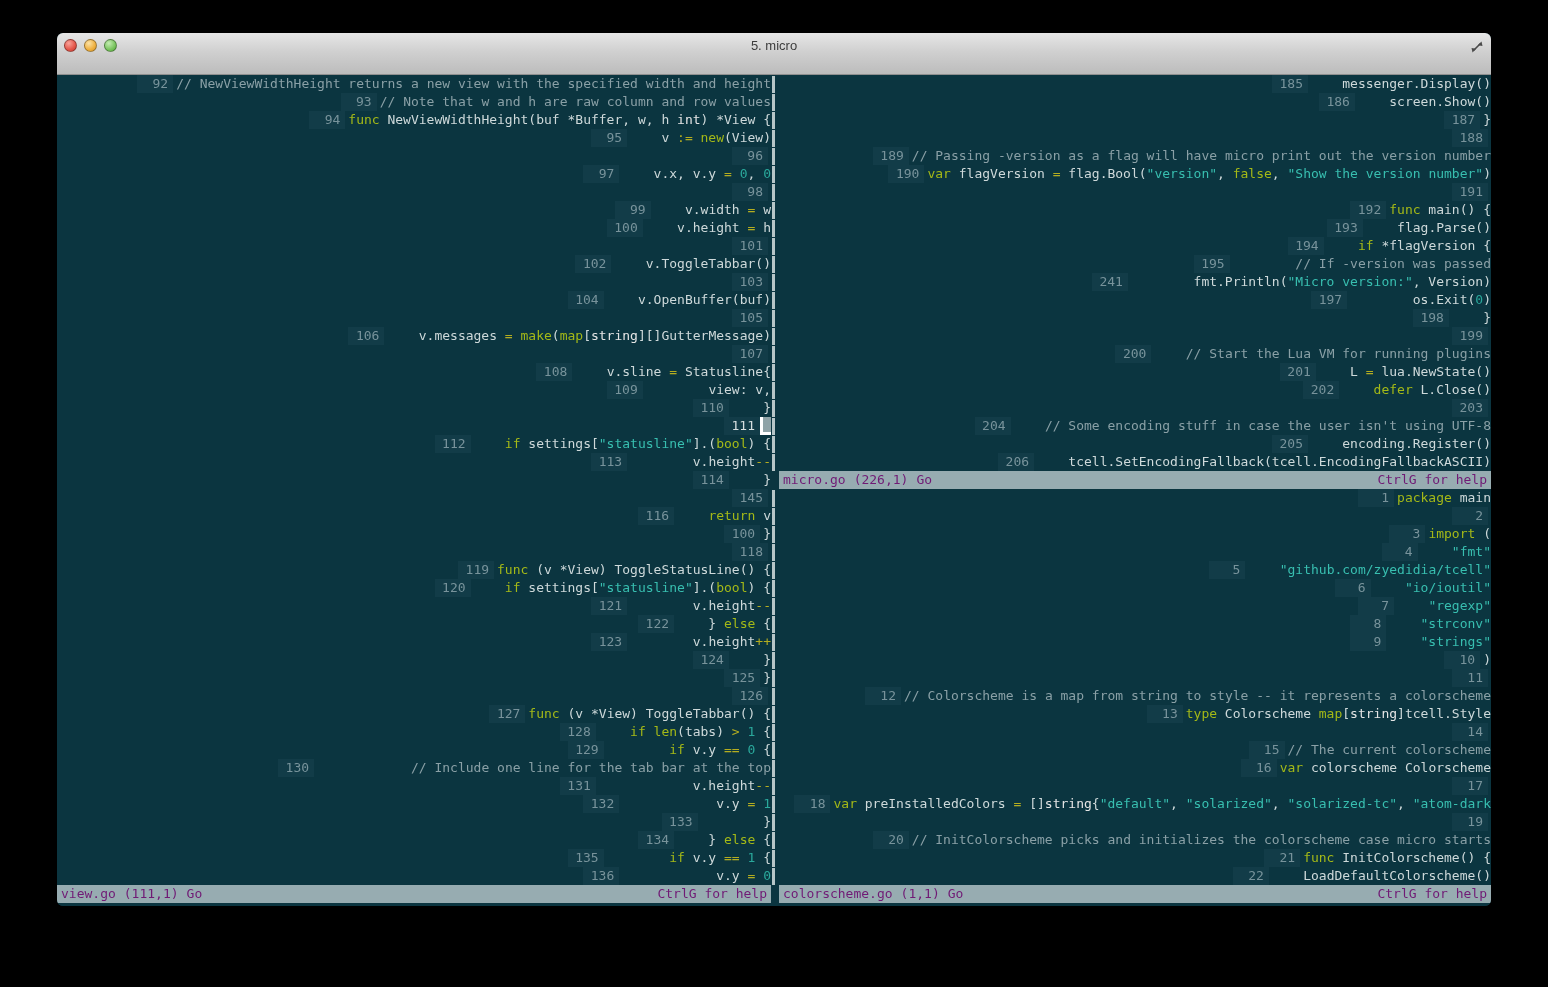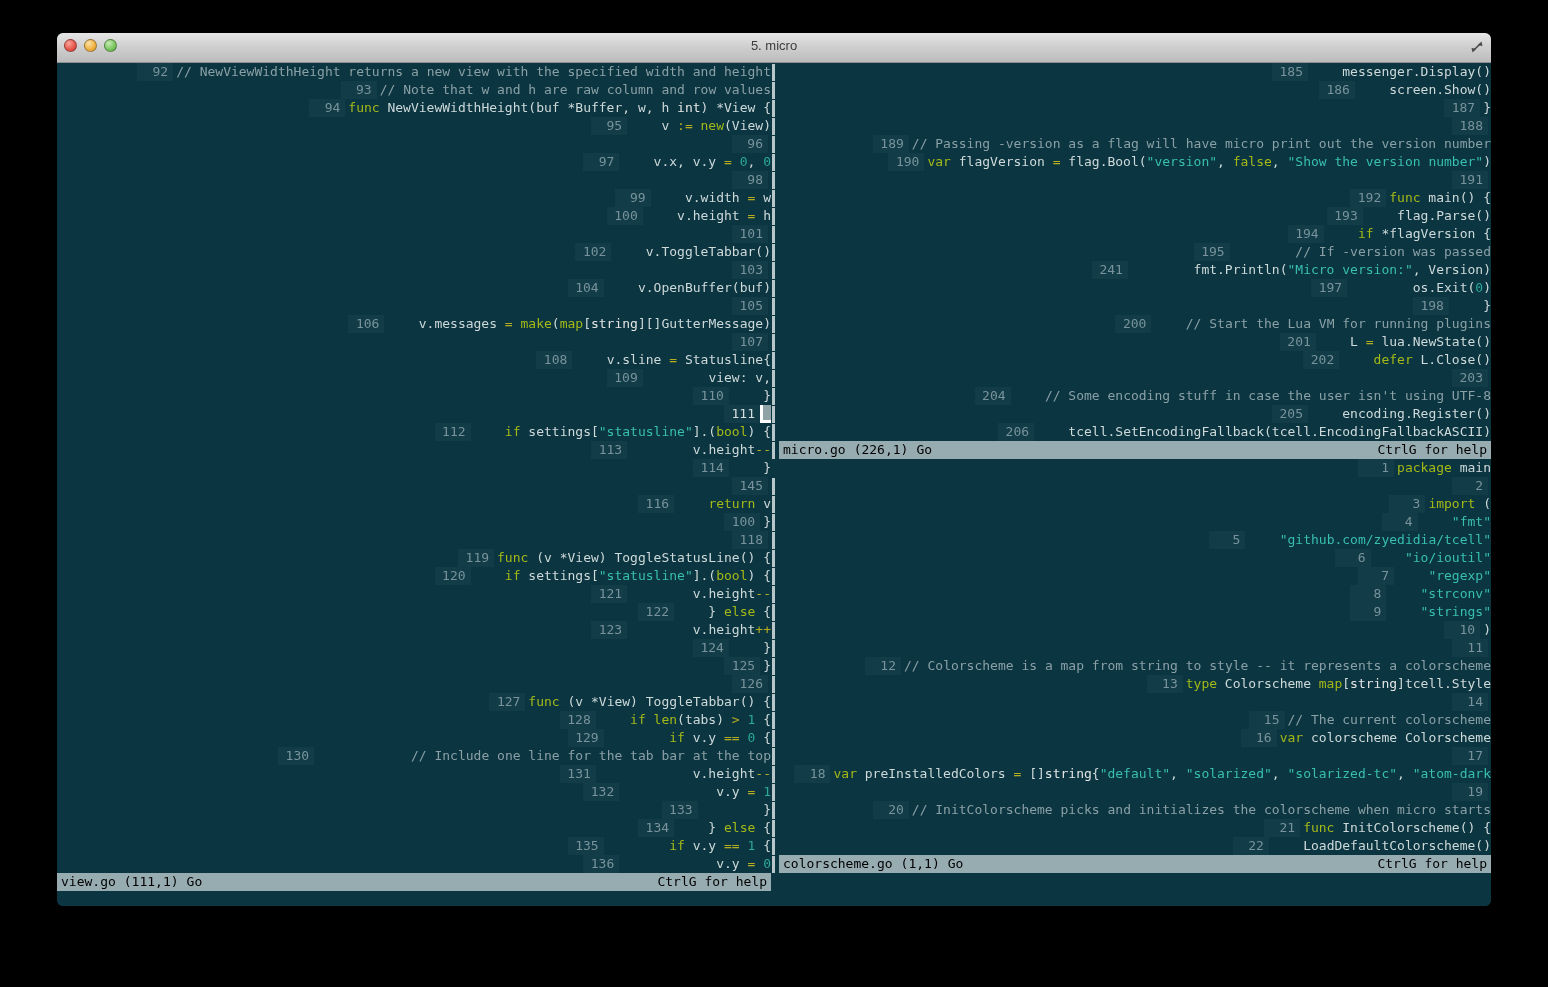--- a/index.html
+++ b/index.html
@@ -1,21 +1,21 @@
 <!DOCTYPE html>
 <html><head>
 <meta charset="utf-8">
 <style>
   html,body{margin:0;padding:0;}
   body{width:1548px;height:987px;background:#000;position:relative;overflow:hidden;
        font-family:"DejaVu Sans Mono",monospace;}
   .window{position:absolute;left:57px;top:33px;width:1434px;height:873px;
           border-radius:6px;overflow:hidden;background:#0b3540;box-shadow:0 10px 30px rgba(0,0,0,.6);}
   
-  .titlebar{height:30px;background:linear-gradient(#e6e6e6,#d0d0d0 45%,#bcbcbc);
+  .titlebar{height:42px;background:linear-gradient(#e6e6e6,#d0d0d0 45%,#bcbcbc);
             border-bottom:1px solid #8f8f8f;position:relative;box-sizing:border-box;}
   .lights{position:absolute;left:7px;top:6px;display:flex;gap:7px;}
   .light{width:13px;height:13px;border-radius:50%;box-sizing:border-box;border:1px solid rgba(0,0,0,.35);}
   .light.red{background:radial-gradient(circle at 35% 30%,#f9a39a,#e4564a 60%,#c23b30);}
   .light.yellow{background:radial-gradient(circle at 35% 30%,#fbe2a6,#efb03f 60%,#d19327);}
   .light.green{background:radial-gradient(circle at 35% 30%,#c4ecb2,#79c45e 60%,#52a636);}
   .title{position:absolute;left:0;right:0;top:0;height:26px;line-height:26px;text-align:center;
          font-family:"Liberation Sans",sans-serif;font-size:13px;color:#3c3c3c;}
   .resize{position:absolute;right:7px;top:6px;width:14px;height:14px;}
   
@@ -36,21 +36,21 @@
   .cursorblock{display:inline-block;width:8px;height:15px;background:#8fa3a7;vertical-align:-2px;}
   
   .sg-t{color:#ced9da;}
   .sg-c{color:#8aa0a6;}
   .sg-k{color:#a4b917;}
   .sg-y{color:#e5e5e5;}
   .sg-s{color:#38bfb0;}
   .sg-n{color:#2aa89b;}
   .sg-o{color:#b4ad20;}
   
-  .statusbar{height:18px;line-height:18px;background:#97acb1;color:#000000;font-size:13px;
+  .statusbar{height:18px;line-height:18px;background:#97acb1;color:#701a75;font-size:13px;
              display:flex;justify-content:space-between;padding:0 4px;flex:none;white-space:pre;}
   .sb-left{display:flex;gap:8px;}
   .bottom-strip{height:19px;background:#0b3540;}
 </style>
 </head>
 <body>
 
 <div class="screen" style="position:absolute;inset:0;">
   <div class="window">
 
@@ -276,20 +276,21 @@
               <div class="row"><span class="ln">189</span><span class="lt"><span class="sg-c">// Passing -version as a flag will have micro print out the version number</span></span></div>
               <div class="row"><span class="ln">190</span><span class="lt"><span class="sg-k">var</span><span class="sg-t"> flagVersion </span><span class="sg-o">=</span><span class="sg-t"> flag.Bool(</span><span class="sg-s">"version"</span><span class="sg-t">, </span><span class="sg-k">false</span><span class="sg-t">, </span><span class="sg-s">"Show the version number"</span><span class="sg-t">)</span></span></div>
               <div class="row"><span class="ln">191</span><span class="lt"></span></div>
               <div class="row"><span class="ln">192</span><span class="lt"><span class="sg-k">func</span><span class="sg-t"> main() {</span></span></div>
               <div class="row"><span class="ln">193</span><span class="lt"><span class="sg-t">    flag.Parse()</span></span></div>
               <div class="row"><span class="ln">194</span><span class="lt"><span class="sg-t">    </span><span class="sg-k">if</span><span class="sg-t"> *flagVersion {</span></span></div>
               <div class="row"><span class="ln">195</span><span class="lt"><span class="sg-t">        </span><span class="sg-c">// If -version was passed</span></span></div>
               <div class="row"><span class="ln">241</span><span class="lt"><span class="sg-t">        fmt.Println(</span><span class="sg-s">"Micro version:"</span><span class="sg-t">, Version)</span></span></div>
               <div class="row"><span class="ln">197</span><span class="lt"><span class="sg-t">        os.Exit(</span><span class="sg-n">0</span><span class="sg-t">)</span></span></div>
               <div class="row"><span class="ln">198</span><span class="lt"><span class="sg-t">    }</span></span></div>
+              <div class="row"><span class="ln">199</span><span class="lt"></span></div>
               <div class="row"><span class="ln">200</span><span class="lt"><span class="sg-t">    </span><span class="sg-c">// Start the Lua VM for running plugins</span></span></div>
               <div class="row"><span class="ln">201</span><span class="lt"><span class="sg-t">    L </span><span class="sg-o">=</span><span class="sg-t"> lua.NewState()</span></span></div>
               <div class="row"><span class="ln">202</span><span class="lt"><span class="sg-t">    </span><span class="sg-k">defer</span><span class="sg-t"> L.Close()</span></span></div>
               <div class="row"><span class="ln">203</span><span class="lt"></span></div>
               <div class="row"><span class="ln">204</span><span class="lt"><span class="sg-t">    </span><span class="sg-c">// Some encoding stuff in case the user isn't using UTF-8</span></span></div>
               <div class="row"><span class="ln">205</span><span class="lt"><span class="sg-t">    encoding.Register()</span></span></div>
               <div class="row"><span class="ln">206</span><span class="lt"><span class="sg-t">    tcell.SetEncodingFallback(tcell.EncodingFallbackASCII)</span></span></div>
             </div>
           <div class="statusbar">
             <span class="sb-left">
@@ -314,21 +315,21 @@
               <div class="row"><span class="ln">10</span><span class="lt"><span class="sg-t">)</span></span></div>
               <div class="row"><span class="ln">11</span><span class="lt"></span></div>
               <div class="row"><span class="ln">12</span><span class="lt"><span class="sg-c">// Colorscheme is a map from string to style -- it represents a colorscheme</span></span></div>
               <div class="row"><span class="ln">13</span><span class="lt"><span class="sg-k">type</span><span class="sg-t"> Colorscheme </span><span class="sg-k">map</span><span class="sg-t">[</span><span class="sg-y">string</span><span class="sg-t">]tcell.Style</span></span></div>
               <div class="row"><span class="ln">14</span><span class="lt"></span></div>
               <div class="row"><span class="ln">15</span><span class="lt"><span class="sg-c">// The current colorscheme</span></span></div>
               <div class="row"><span class="ln">16</span><span class="lt"><span class="sg-k">var</span><span class="sg-t"> colorscheme Colorscheme</span></span></div>
               <div class="row"><span class="ln">17</span><span class="lt"></span></div>
               <div class="row"><span class="ln">18</span><span class="lt"><span class="sg-k">var</span><span class="sg-t"> preInstalledColors </span><span class="sg-o">=</span><span class="sg-t"> []</span><span class="sg-y">string</span><span class="sg-t">{</span><span class="sg-s">"default"</span><span class="sg-t">, </span><span class="sg-s">"solarized"</span><span class="sg-t">, </span><span class="sg-s">"solarized-tc"</span><span class="sg-t">, </span><span class="sg-s">"atom-dark</span></span></div>
               <div class="row"><span class="ln">19</span><span class="lt"></span></div>
-              <div class="row"><span class="ln">20</span><span class="lt"><span class="sg-c">// InitColorscheme picks and initializes the colorscheme when micro starts</span></span></div>
+              <div class="row"><span class="ln">20</span><span class="lt"><span class="sg-c">// InitColorscheme picks and initializes the colorscheme case micro starts</span></span></div>
               <div class="row"><span class="ln">21</span><span class="lt"><span class="sg-k">func</span><span class="sg-t"> InitColorscheme() {</span></span></div>
               <div class="row"><span class="ln">22</span><span class="lt"><span class="sg-t">    LoadDefaultColorscheme()</span></span></div>
             </div>
           <div class="statusbar">
             <span class="sb-left">
               <span>colorscheme.go</span>
               <span>(1,1)</span>
               <span>Go</span>
             </span>
             <span>CtrlG for help</span>

